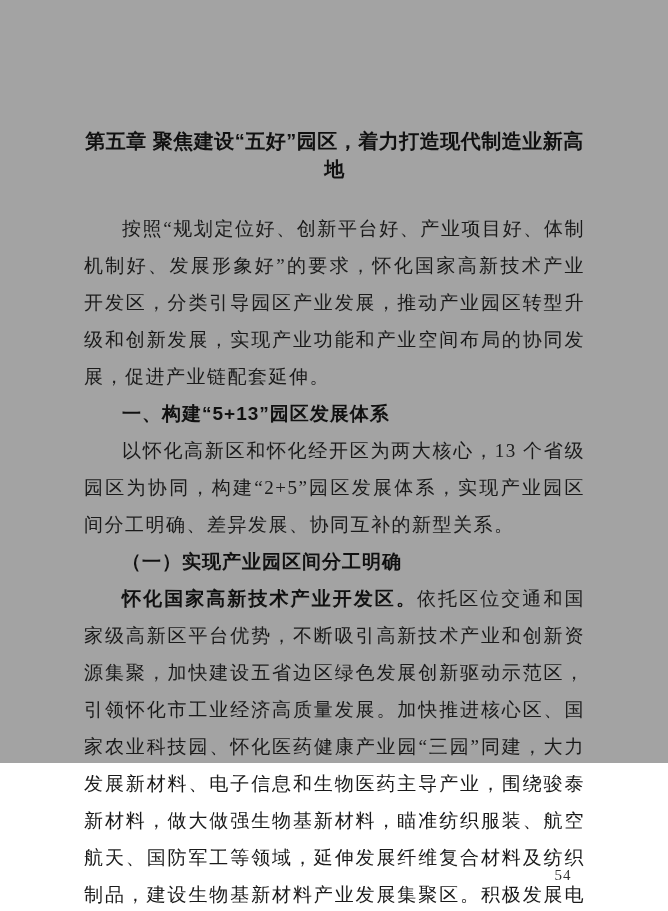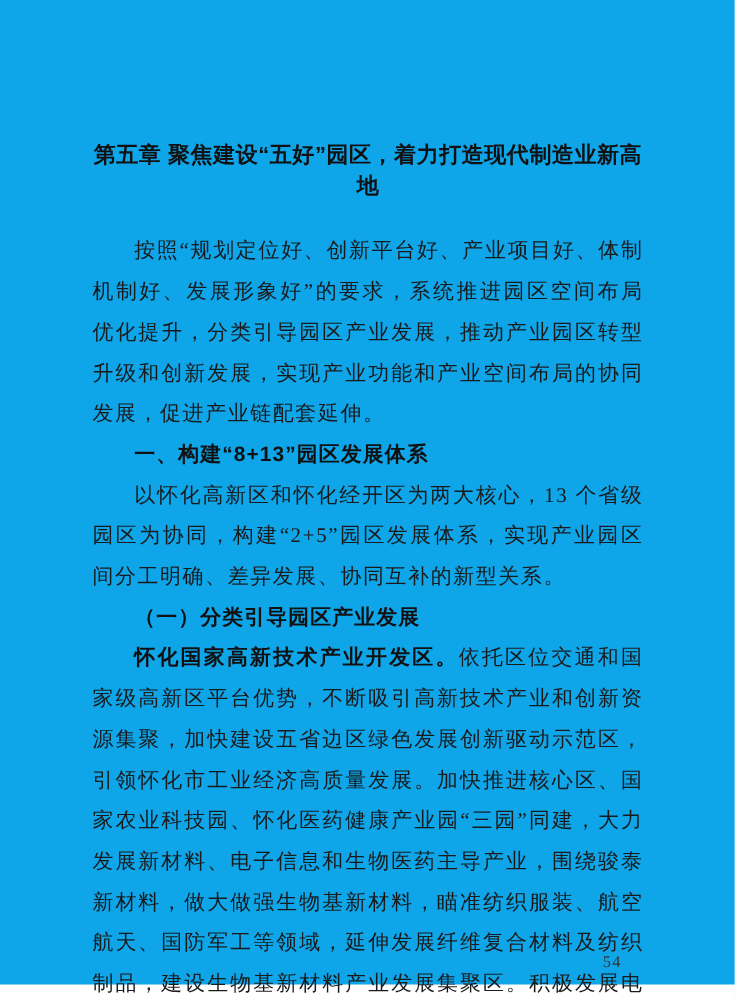--- a/index.html
+++ b/index.html
@@ -11,22 +11,22 @@
     width: 668px;
     height: 911px;
     overflow: hidden;
     font-family: "Liberation Serif", "DejaVu Serif", serif;
     color: #1a1a1a;
   }
   .page {
     position: relative;
     box-sizing: border-box;
     width: 668px;
-    height: 895px;
-    background: #0ea5e9;
+    height: 763px;
+    background: #a3a3a3;
     padding: 127px 83px 16px 84px;
   }
   .chapter-title {
     margin: 0 0 27px 0;
     font-family: "Liberation Sans", "DejaVu Sans", sans-serif;
     font-weight: 700;
     font-size: 20px;
     line-height: 28px;
     text-align: center;
     letter-spacing: 0.5px;
@@ -60,38 +60,39 @@
     font-family: "Liberation Sans", "DejaVu Sans", sans-serif;
     font-weight: 700;
     color: #111111;
     margin-top: 19px;
   }
   .page-number {
     position: absolute;
     top: 867px;
     left: 548px;
     width: 30px;
+    text-align: center;
     font-family: "Liberation Serif", "DejaVu Serif", serif;
     font-size: 15px;
     letter-spacing: 1px;
     color: #333333;
   }
 </style>
 </head>
 <body>
 
 <div class="page">
 
   <h1 class="chapter-title">第五章 聚焦建设“五好”园区，着力打造现代制造业新高地</h1>
 
-  <p class="para">按照“规划定位好、创新平台好、产业项目好、体制机制好、发展形象好”的要求，系统推进园区空间布局优化提升，分类引导园区产业发展，推动产业园区转型升级和创新发展，实现产业功能和产业空间布局的协同发展，促进产业链配套延伸。</p>
+  <p class="para">按照“规划定位好、创新平台好、产业项目好、体制机制好、发展形象好”的要求，怀化国家高新技术产业开发区，分类引导园区产业发展，推动产业园区转型升级和创新发展，实现产业功能和产业空间布局的协同发展，促进产业链配套延伸。</p>
 
-  <h2 class="section-heading">一、构建“8+13”园区发展体系</h2>
+  <h2 class="section-heading">一、构建“5+13”园区发展体系</h2>
 
   <p class="para">以怀化高新区和怀化经开区为两大核心，13 个省级园区为协同，构建“2+5”园区发展体系，实现产业园区间分工明确、差异发展、协同互补的新型关系。</p>
 
-  <h3 class="sub-heading">（一）分类引导园区产业发展</h3>
+  <h3 class="sub-heading">（一）实现产业园区间分工明确</h3>
 
   <p class="para cutoff-last"><span class="bold-lead">怀化国家高新技术产业开发区。</span><span>依托区位交通和国家级高新区平台优势，不断吸引高新技术产业和创新资源集聚，加快建设五省边区绿色发展创新驱动示范区，引领怀化市工业经济高质量发展。加快推进核心区、国家农业科技园、怀化医药健康产业园“三园”同建，大力发展新材料、电子信息和生物医药主导产业，围绕骏泰新材料，做大做强生物基新材料，瞄准纺织服装、航空航天、国防军工等领域，延伸发展纤维复合材料及纺织制品，建设生物基新材料产业发展集聚区。积极发展电子信息特色产业，做大做强电子元器件、电源模块、半导体等领域，瞄准粤港澳，加快招商引资，壮大电子信息产业集群。积极发展生物医药特色产业，加快形成集中药材种植、产地加工、产品研发、流通服务、中医药文化以及观光旅游和休闲养生于一体的中医药健康特色</span></p>
 
   <div class="page-number">54</div>
 
 </div>
 
 </body></html>

